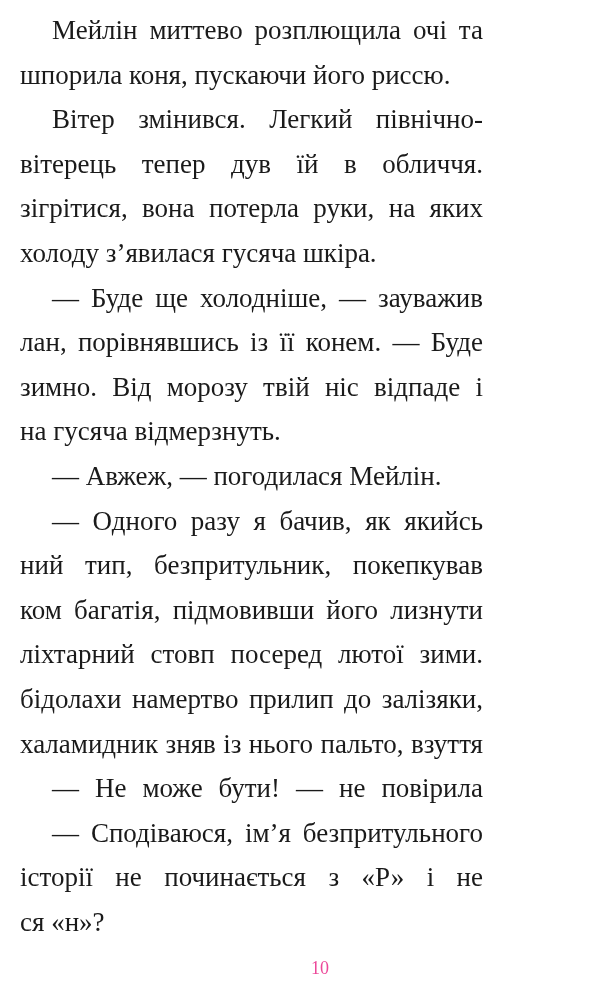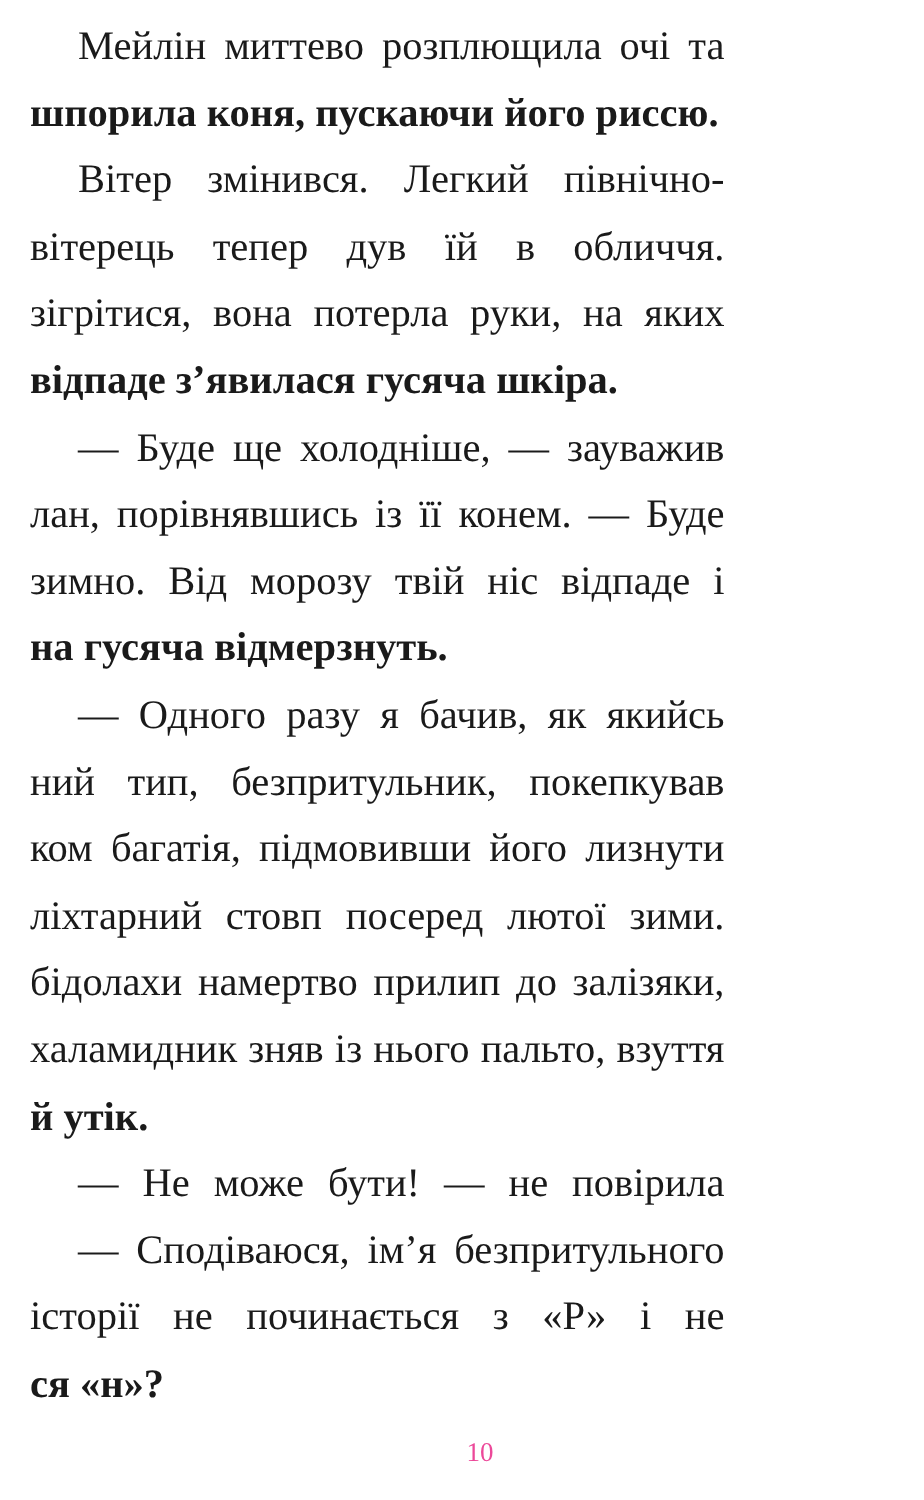--- a/index.html
+++ b/index.html
@@ -12,51 +12,51 @@
       color: #1a1a1a;
       height: 44.6px;
       line-height: 44.6px;
       white-space: nowrap;
       text-align: justify;
       text-align-last: justify;
       display: block;
       letter-spacing: 0px;
     }
     .line.indent { padding-left: 32px; }
-    .line.last { text-align-last: left; font-weight: bold; }
+    .line.last { text-align-last: left; }
     .line { width: 463px; box-sizing: border-box; white-space: normal; overflow: hidden; }
     .page-number {
       position: absolute; left: 12px; width: 616px; top: 958px;
       text-align: center;
       font-family: "Liberation Serif", "DejaVu Serif", serif;
       font-size: 18px; color: #ec4899;
     }
   </style>
 </head>
 <body>
 
 <div class="page">
   <div class="text">
     <span class="line indent">Мейлін миттево розплющила очі та при-</span>
     <span class="line last">шпорила коня, пускаючи його риссю.</span>
     <span class="line indent">Вітер змінився. Легкий північно-західний</span>
     <span class="line">вітерець тепер дув їй в обличчя. Намагаючись</span>
     <span class="line">зігрітися, вона потерла руки, на яких від</span>
-    <span class="line last">відпаде з’явилася гусяча шкіра.</span>
+    <span class="line last">холоду з’явилася гусяча шкіра.</span>
     <span class="line indent">— Буде ще холодніше, — зауважив Рол-</span>
     <span class="line">лан, порівнявшись із її конем. — Буде вкрай</span>
     <span class="line">зимно. Від морозу твій ніс відпаде і пальці</span>
     <span class="line last">на гусяча відмерзнуть.</span>
+    <span class="line indent last">— Авжеж, — погодилася Мейлін.</span>
     <span class="line indent">— Одного разу я бачив, як якийсь бруд-</span>
     <span class="line">ний тип, безпритульник, покепкував над син-</span>
     <span class="line">ком багатія, підмовивши його лизнути залізний</span>
     <span class="line">ліхтарний стовп посеред лютої зими. Язик</span>
     <span class="line">бідолахи намертво прилип до залізяки, а той</span>
     <span class="line">халамидник зняв із нього пальто, взуття</span>
-    <span class="line last">й утік.</span>
     <span class="line indent">— Не може бути! — не повірила Мейлін.</span>
     <span class="line indent">— Сподіваюся, ім’я безпритульного з твоєї</span>
     <span class="line">історії не починається з «Р» і не закінчуєть-</span>
     <span class="line last">ся «н»?</span>
 
   </div>
   <div class="page-number">10</div>
 </div>
 
 </body></html>

